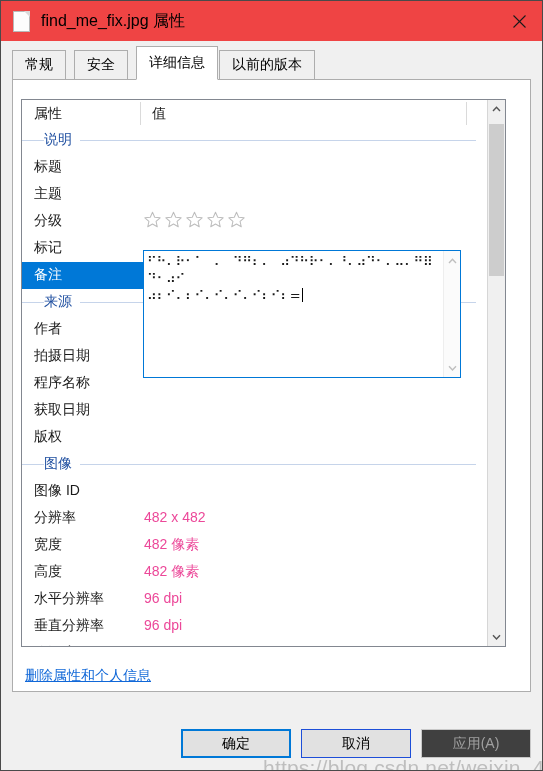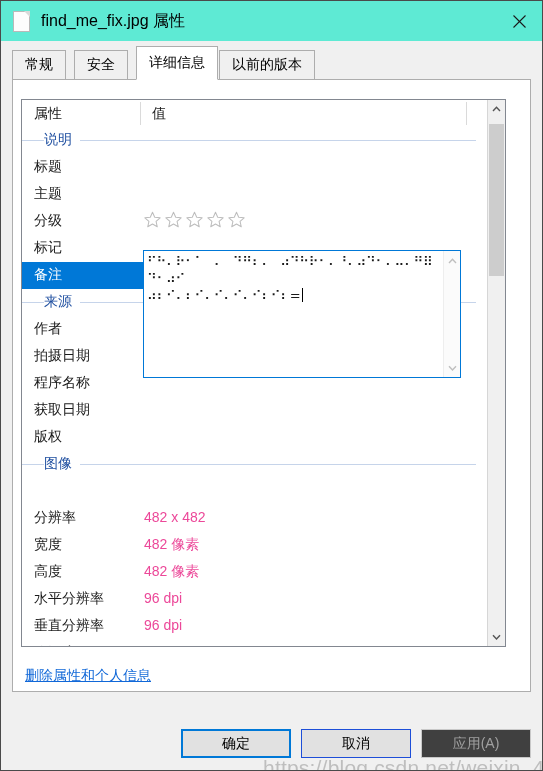--- a/index.html
+++ b/index.html
@@ -16,21 +16,21 @@
     width: 543px; height: 771px;
     background: #f0f0f0;
     border: 1px solid #4a4a4a;
     overflow: hidden;
   }
 
   
   #titlebar {
     position: absolute; left: 0; top: 0;
     width: 541px; height: 40px;
-    background: #5eead4;
+    background: #ef4444;
     display: flex; align-items: center;
   }
   #file-icon {
     margin-left: 12px;
     width: 17px; height: 21px;
     position: relative;
   }
   #file-icon .page {
     position: absolute; left: 0; top: 0;
     width: 17px; height: 21px;
@@ -374,20 +374,23 @@
         <div class="row" style="top: 270px;">
           <div class="label">获取日期</div>
         </div>
         <div class="row" style="top: 297px;">
           <div class="label">版权</div>
         </div>
         <div class="row section" style="top: 324px;">
           <div class="rule"></div>
           <div class="label">图像</div>
         </div>
+        <div class="row" style="top: 351px;">
+          <div class="label">图像 ID</div>
+        </div>
         <div class="row" style="top: 378px;">
           <div class="label">分辨率</div>
           <div class="value">482 x 482</div>
         </div>
         <div class="row" style="top: 405px;">
           <div class="label">宽度</div>
           <div class="value">482 像素</div>
         </div>
         <div class="row" style="top: 432px;">
           <div class="label">高度</div>

